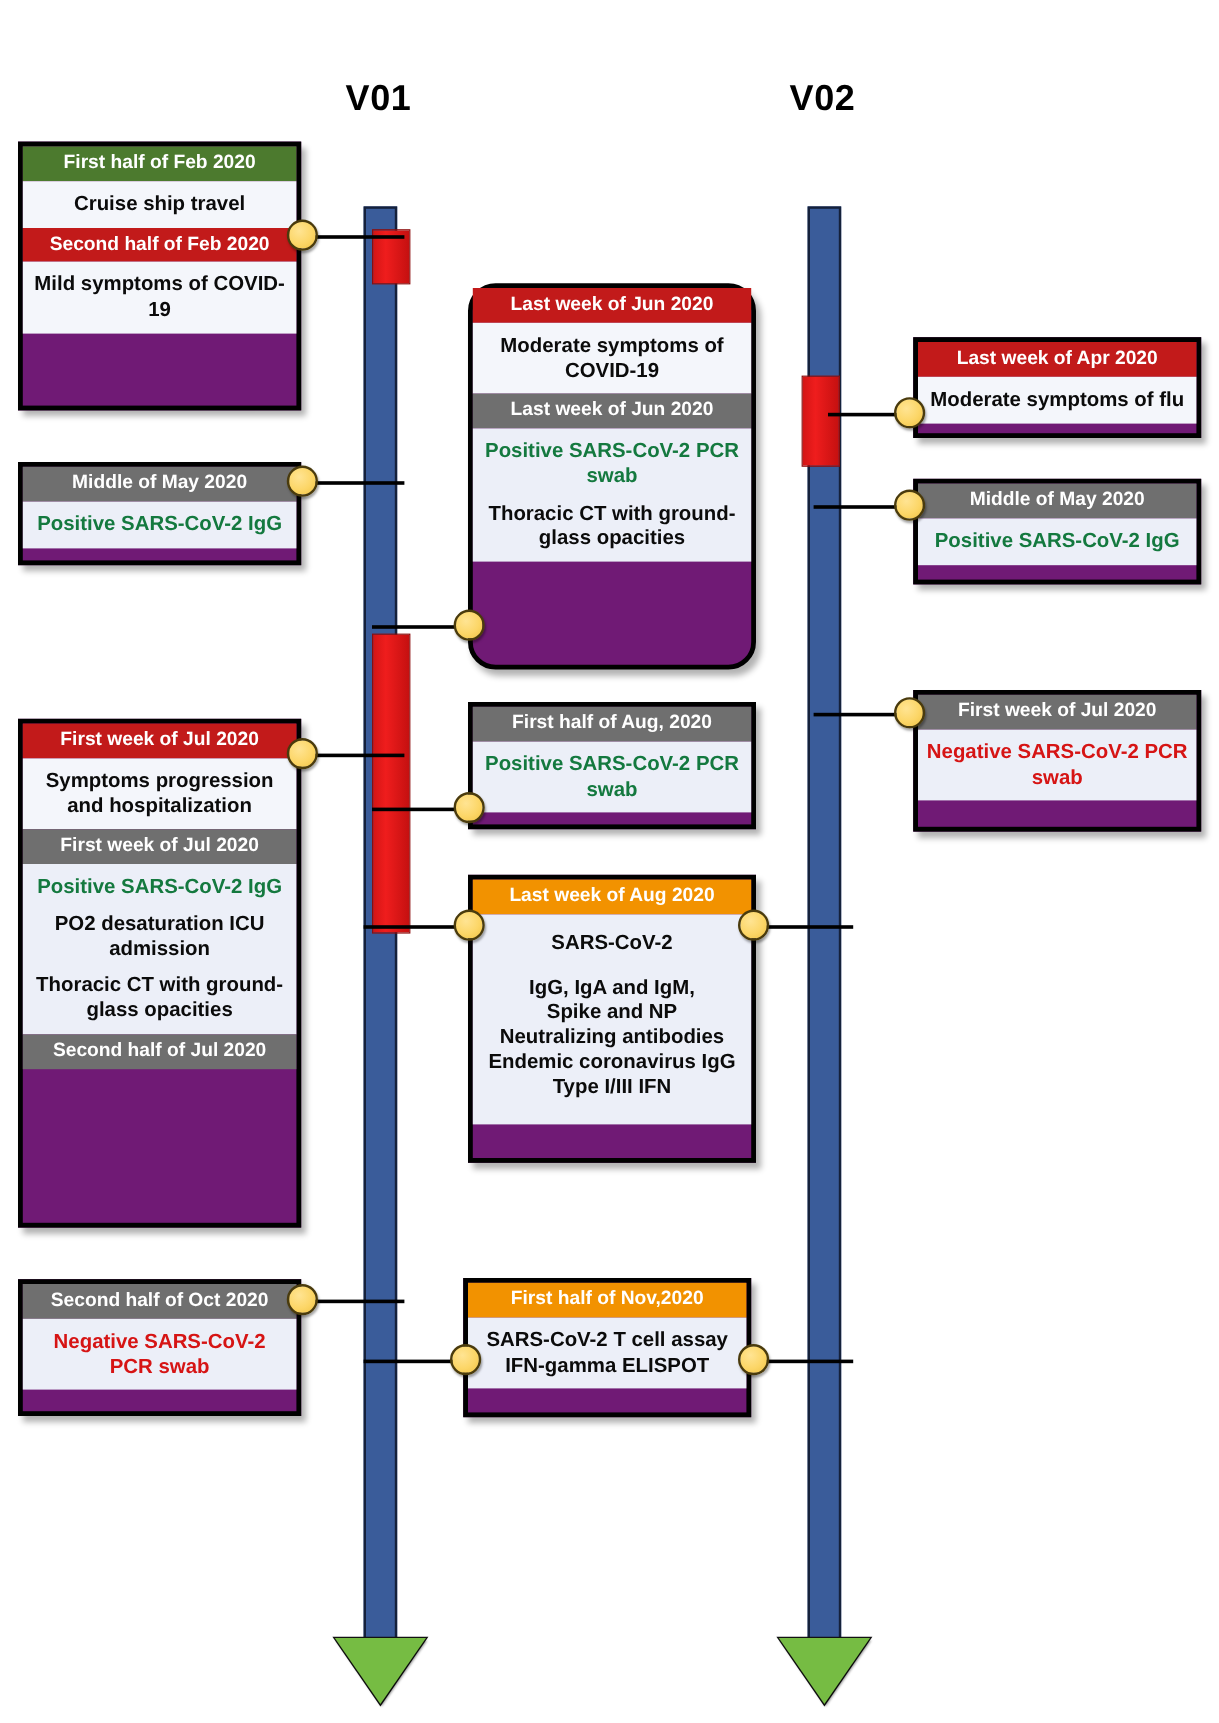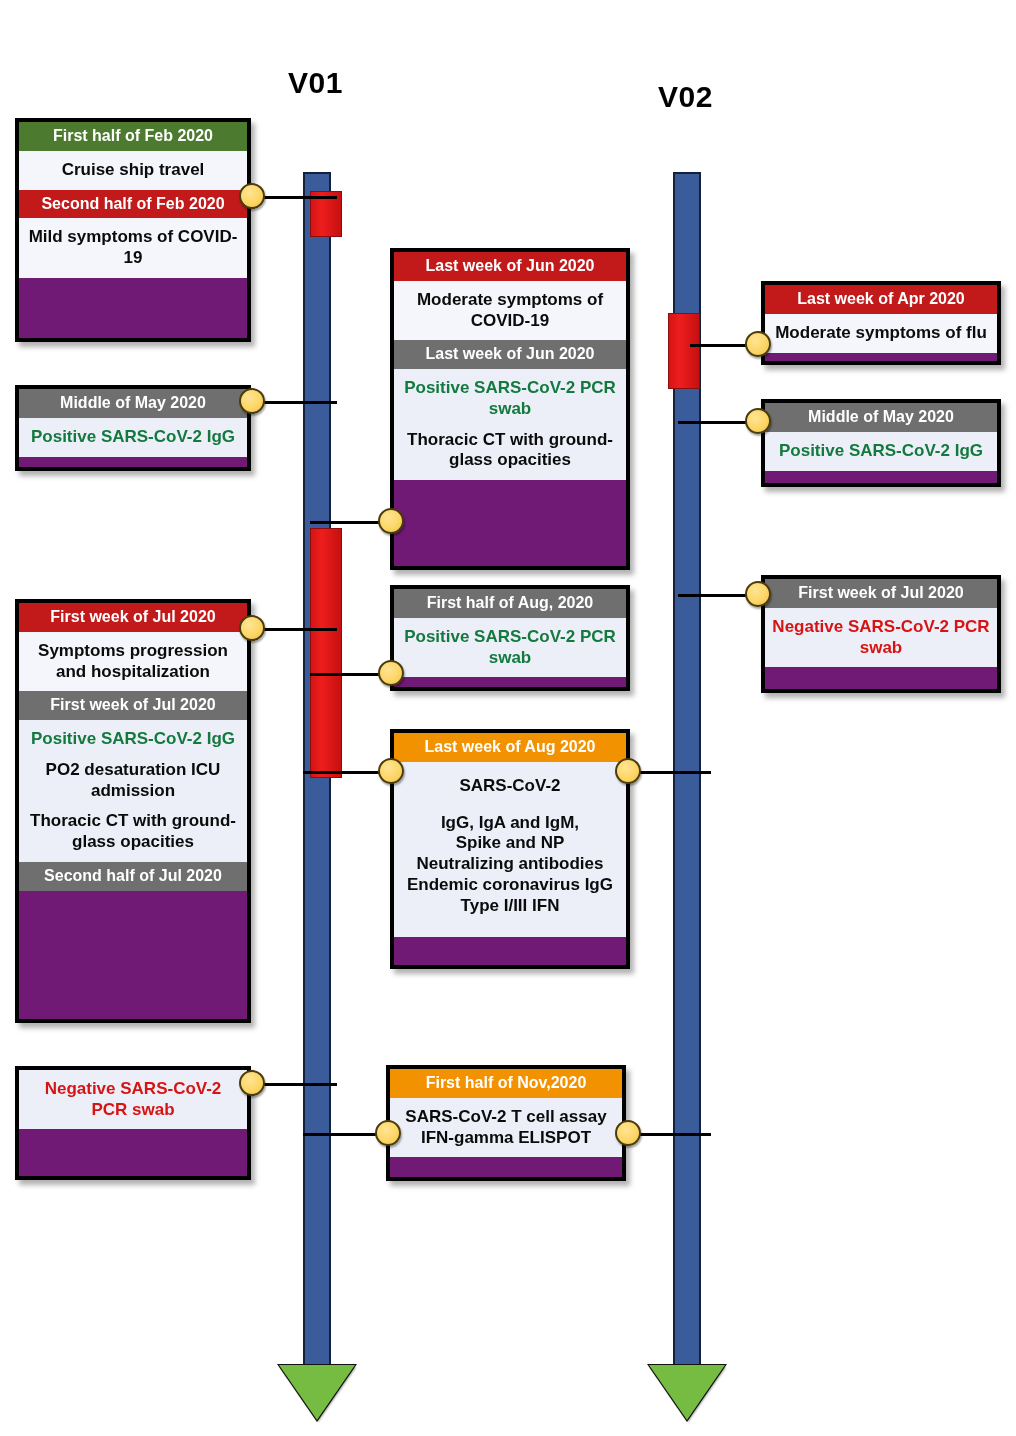--- a/index.html
+++ b/index.html
@@ -105,21 +105,21 @@
   .body .neg{color:#D61414;}
   .body p{margin:0 0 10px 0;}
   .body p:last-child{margin-bottom:0;}
 </style>
 </head>
 <body>
 
 <div id="stage">
 
   <div class="col-title" style="left:288px;top:22px;">V01</div>
-  <div class="col-title" style="left:658px;top:36px;">V02</div>
+  <div class="col-title" style="left:658px;top:22px;">V02</div>
 
   <div class="axis" style="left:303px;top:172px;width:28px;height:1200px;"></div>
   <div class="axis-red" style="left:310px;top:191px;width:32px;height:46px;"></div>
   <div class="axis-red" style="left:310px;top:528px;width:32px;height:250px;"></div>
   <div class="arrow-outline" style="left:277px;top:1364px;"></div>
   <div class="arrow-head" style="left:279px;top:1365px;"></div>
 
   <div class="axis" style="left:673px;top:172px;width:28px;height:1200px;"></div>
   <div class="axis-red" style="left:668px;top:313px;width:32px;height:76px;"></div>
   <div class="arrow-outline" style="left:647px;top:1364px;"></div>
@@ -161,26 +161,27 @@
     <div class="hdr grey">First week of Jul 2020</div>
     <div class="body">
       <p class="pos">Positive SARS-CoV-2 IgG</p>
       <p>PO2 desaturation ICU admission</p>
       <p>Thoracic CT with ground-glass opacities</p>
     </div>
     <div class="hdr grey">Second half of Jul 2020</div>
   </div>
 
   <div class="card" style="left:15px;top:1066px;width:236px;height:114px;">
+    <div class="hdr grey">Second half of Oct 2020</div>
     <div class="body">
       <span class="neg">Negative SARS-CoV-2 PCR swab</span>
     </div>
   </div>
 
-  <div class="card" style="left:390px;top:248px;width:240px;height:322px;">
+  <div class="card" style="left:390px;top:236px;width:240px;height:322px;border-radius:23px;">
     <div class="hdr red">Last week of Jun 2020</div>
     <div class="body white">Moderate symptoms of COVID-19</div>
     <div class="hdr grey">Last week of Jun 2020</div>
     <div class="body">
       <p class="pos">Positive SARS-CoV-2 PCR swab</p>
       <p>Thoracic CT with ground-glass opacities</p>
     </div>
   </div>
 
   <div class="card" style="left:390px;top:585px;width:240px;height:106px;">

